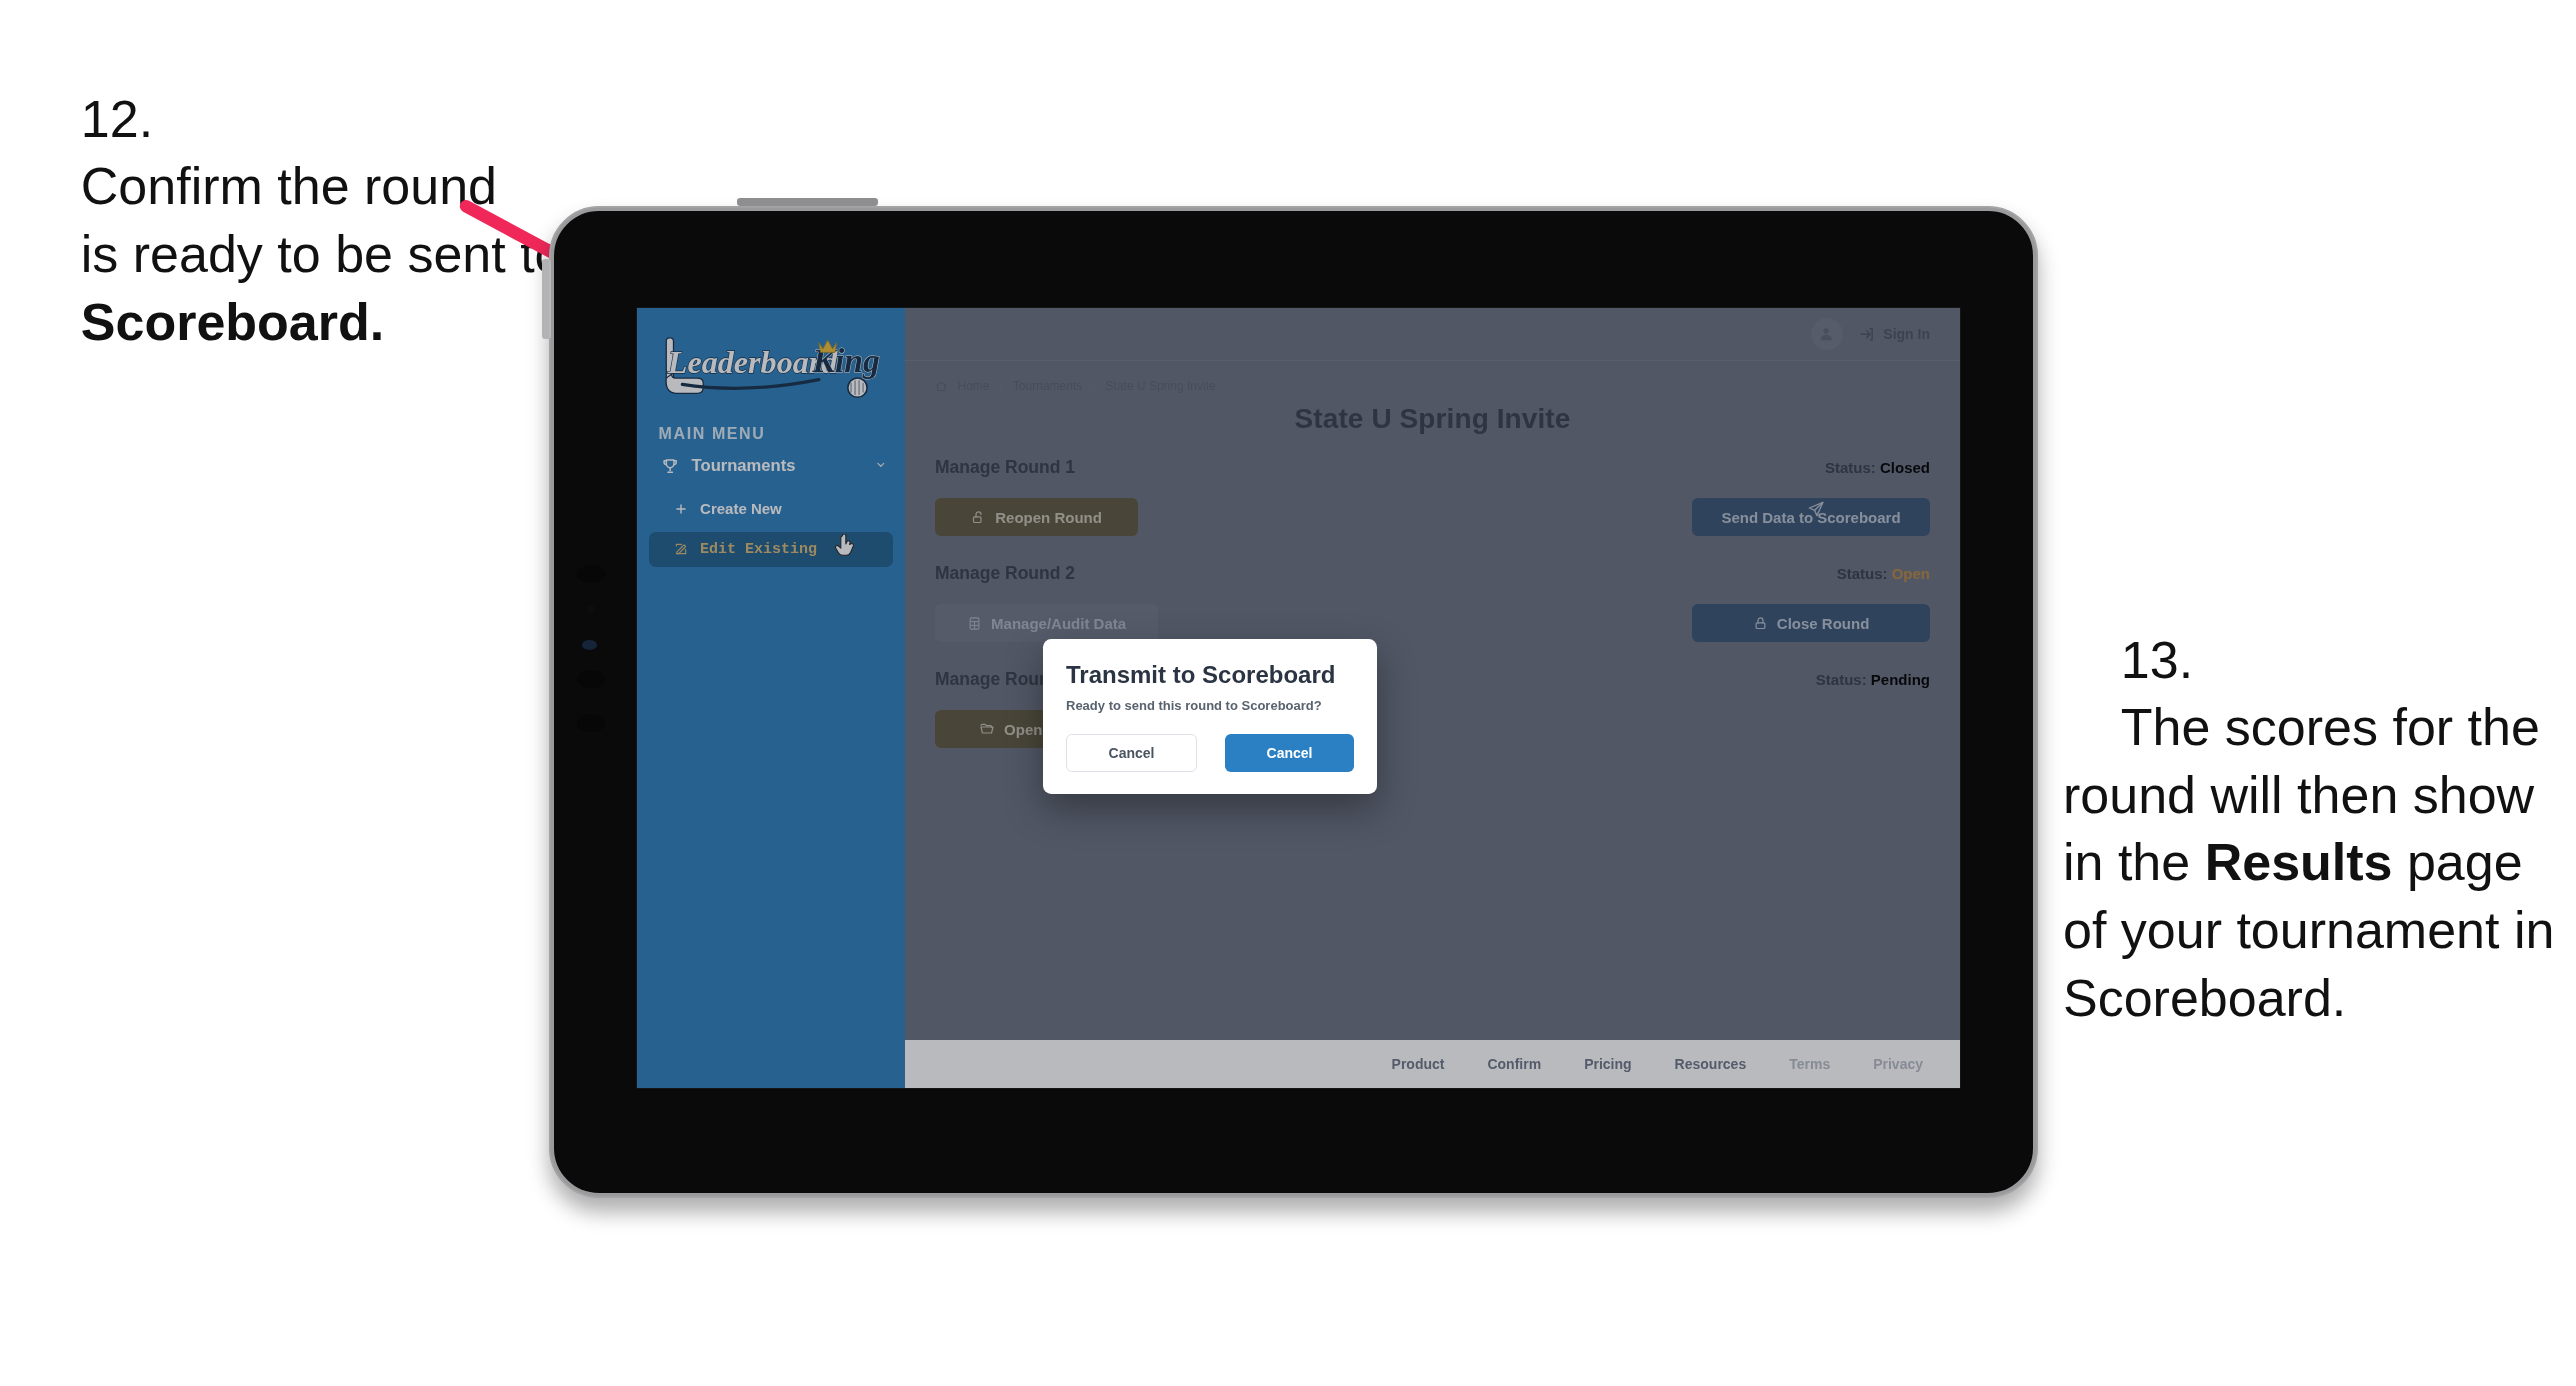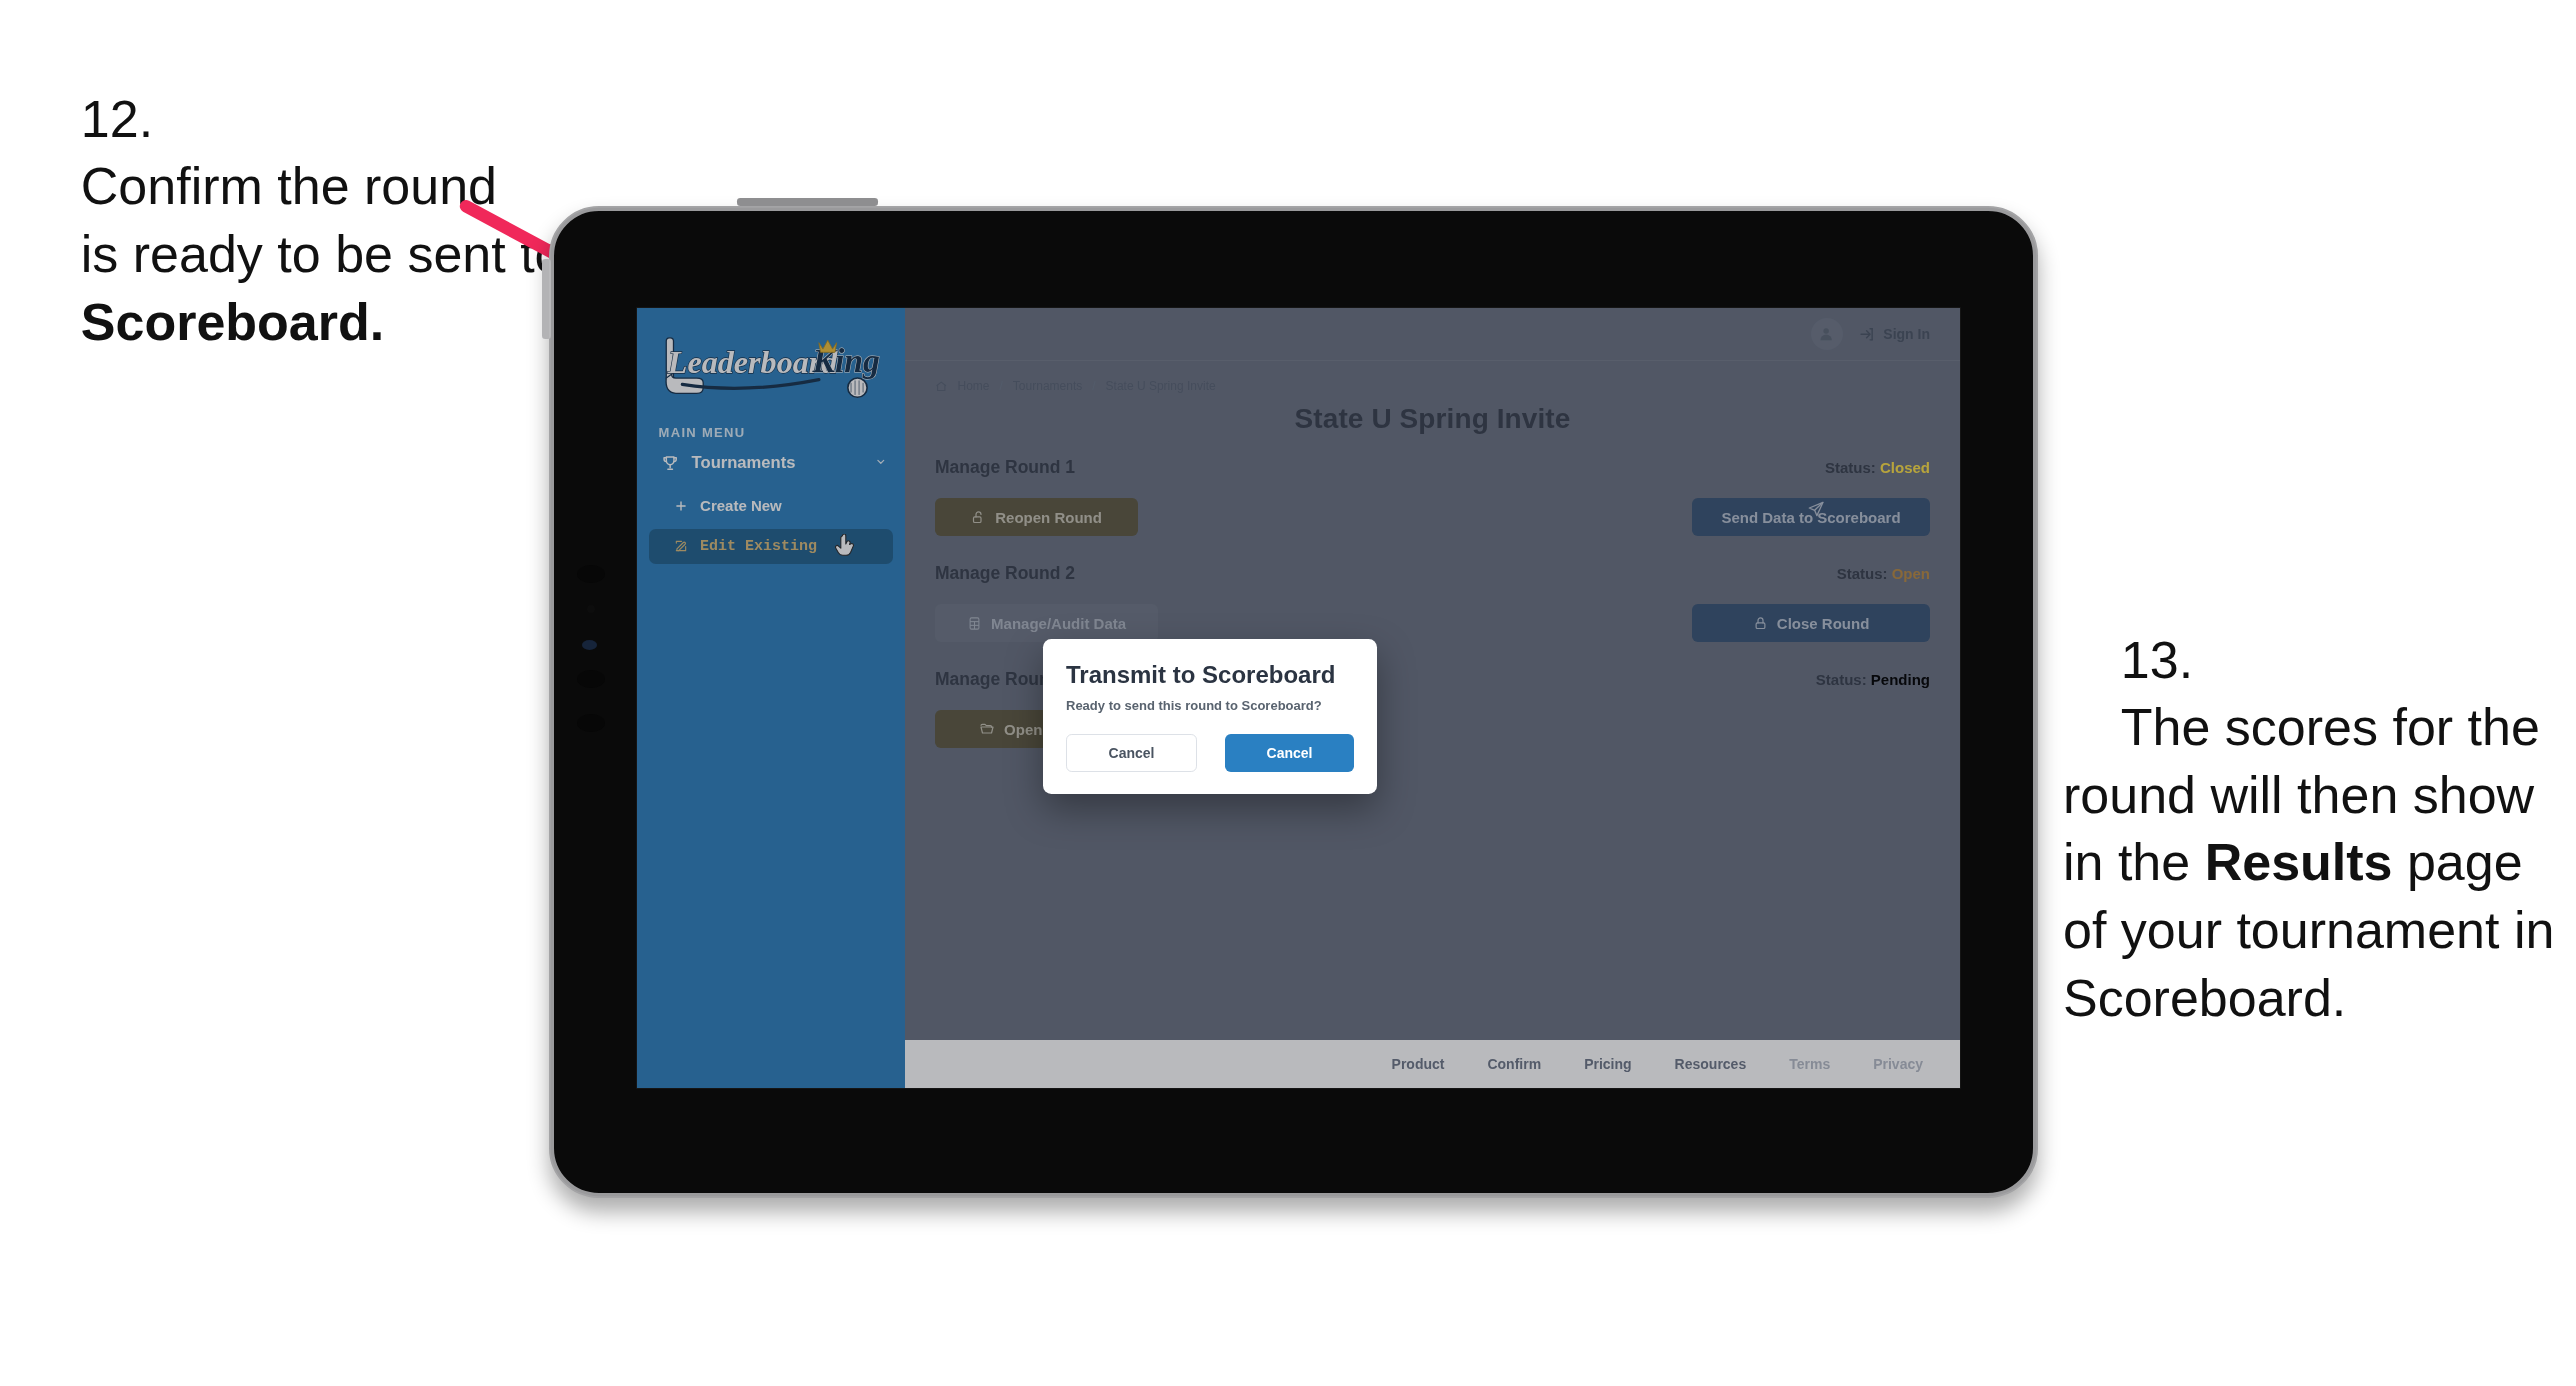--- a/index.html
+++ b/index.html
@@ -72,21 +72,21 @@
     width: 268px; flex: 0 0 268px;
     background: #2f80bd;
     color: #ffffff;
     padding: 15px 0 0 0;
     position: relative;
   }
   .logo-wrap { padding: 8.3px 16.6px 0 18.3px; height: 87px; }
   #logo-svg { width: 233px; height: 78px; display:block; }
   .menu-label {
     margin: 15px 0 3.3px 21.6px;
-    font-size: 13px; letter-spacing: .10em; font-weight: 700;
+    font-size: 16px; letter-spacing: .10em; font-weight: 700;
     color: #d9eaf6;
   }
   .nav-row {
     display:flex; align-items:center;
     padding: 10px 16.6px 10px 21.6px;
     font-size: 16.6px; font-weight: 700; color:#ffffff;
     position:relative;
   }
   .nav-row .ico { width:23px; height:20px; margin-right:10px; display:flex; align-items:center; justify-content:center; }
   .nav-row .chev { position:absolute; right: 18.3px; opacity:.85; font-size:12.5px; }
@@ -114,21 +114,21 @@
   #content { flex:1; padding: 18.3px 30px 0 30px; text-align: center; }
   #crumbs { display:flex; align-items:center; gap:10px; font-size:12px; color:#5a6374; margin-bottom:10px; }
   #crumbs .sep { color:#6e7889; }
   #crumbs .home-ico { width:12.5px; height:12.5px; display:inline-block; }
   #page-title { font-size: 28px; font-weight: 700; color:#39404e; letter-spacing:0.1px; margin-bottom: 13.3px; }
 
   .round { margin-bottom: 5px; }
   .round-head { display:flex; align-items:center; justify-content:space-between; padding: 8.3px 0 6.7px 0; }
   .round-name { font-size: 17.5px; font-weight: 700; color:#39404e; }
   .round-status { font-size: 15px; font-weight: 700; color:#39404e; }
-  .round-status .val-closed  { color:#fde047; }
+  .round-status .val-closed  { color:#000000; }
   .round-status .val-open    { color:#b98a43; }
   .round-status .val-pending { color:#000000; }
   .round-body { display:flex; align-items:center; justify-content:space-between; height: 65px; }
   .btn {
     display:flex; align-items:center; justify-content:center; gap:9.2px;
     height: 38px; min-width: 203px; padding: 0 20px;
     border-radius: 5.8px; font-size: 15px; font-weight: 700;
     color:#c3c9d3;
   }
   .btn .ico { display:flex; align-items:center; }

